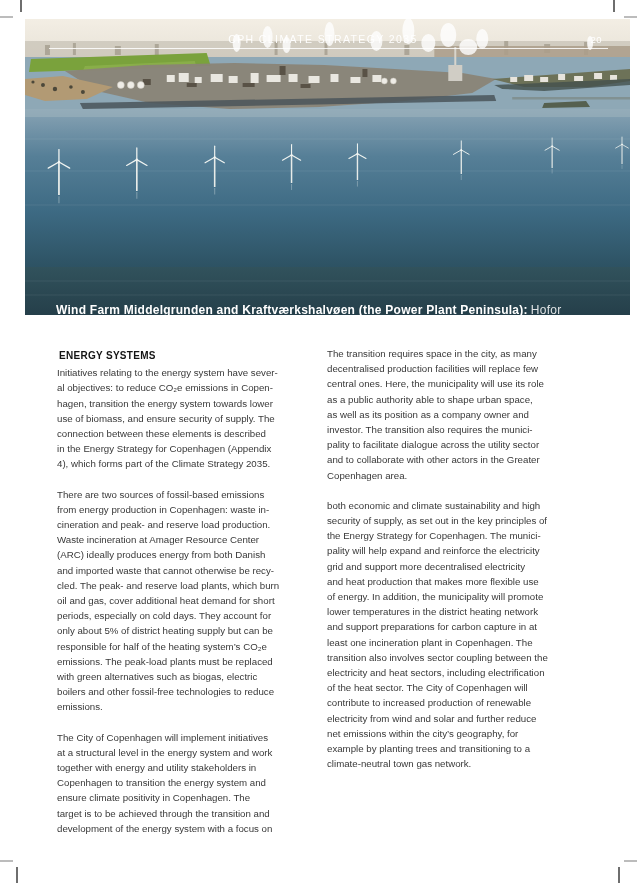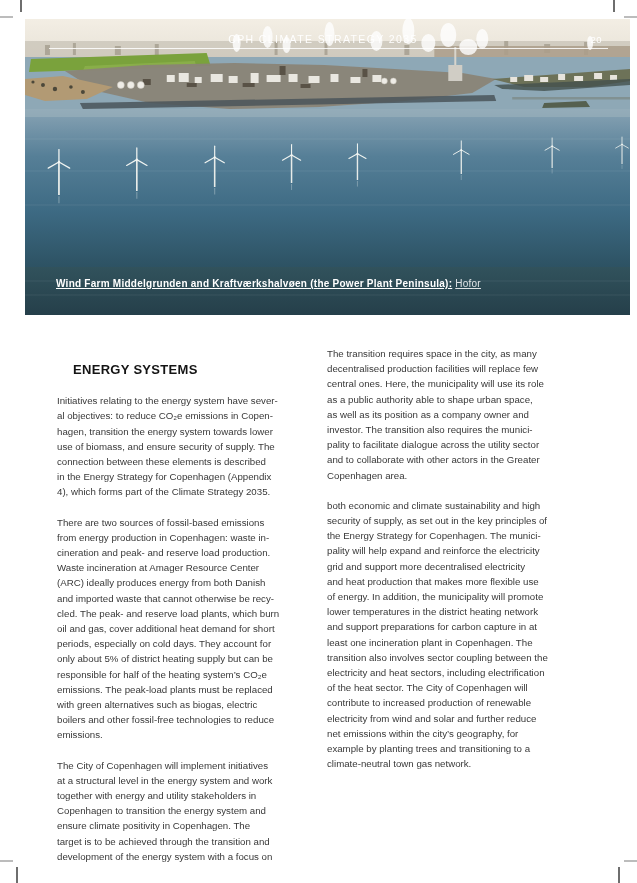--- a/index.html
+++ b/index.html
@@ -13,29 +13,29 @@
 
   
   .photo{position:absolute;left:16px;top:19px;width:605px;height:296px;margin:0;padding-left:9px;}
   .photo svg{display:block;width:100%;height:100%;}
   .photo-title{position:absolute;left:0;top:14px;width:100%;text-align:center;
                color:rgba(255,255,255,.96);font-size:10.5px;letter-spacing:1.4px;font-weight:400;}
   .photo-pagenum{position:absolute;top:15px;right:28px;color:rgba(255,255,255,.96);
                  font-size:9.5px;letter-spacing:.5px;}
   .photo-rule{position:absolute;left:33px;top:29px;width:559px;height:1px;
               background:rgba(255,255,255,.85);}
-  .photo-caption{position:absolute;left:40px;top:259px;color:#ffffff;font-size:10px;
+  .photo-caption{position:absolute;left:40px;top:284px;color:#ffffff;font-size:12px;
                  font-weight:bold;letter-spacing:.25px;white-space:nowrap;text-decoration:underline;}
   .photo-caption .credit{font-weight:400;opacity:.85;margin-left:3px;}
 
   
   .col{position:absolute;top:346px;width:268px;color:#383838;font-size:9.7px;line-height:15.2px;}
   .col.left{left:57px;}
   .col.right{left:327px;}
-  .col h2{margin:16px;font-size:13px;line-height:15.2px;color:#141414;
+  .col h2{margin:2px;font-size:10px;line-height:15.2px;color:#141414;
           letter-spacing:.3px;font-weight:bold;}
   .para{margin:0 0 15px 0;white-space:pre-line;}
 </style>
 </head>
 <body>
 
 <div class="page">
 
   <div class="cm v" style="left:20px;top:0;height:12px;"></div>
   <div class="cm v" style="left:613px;top:0;height:12px;"></div>

